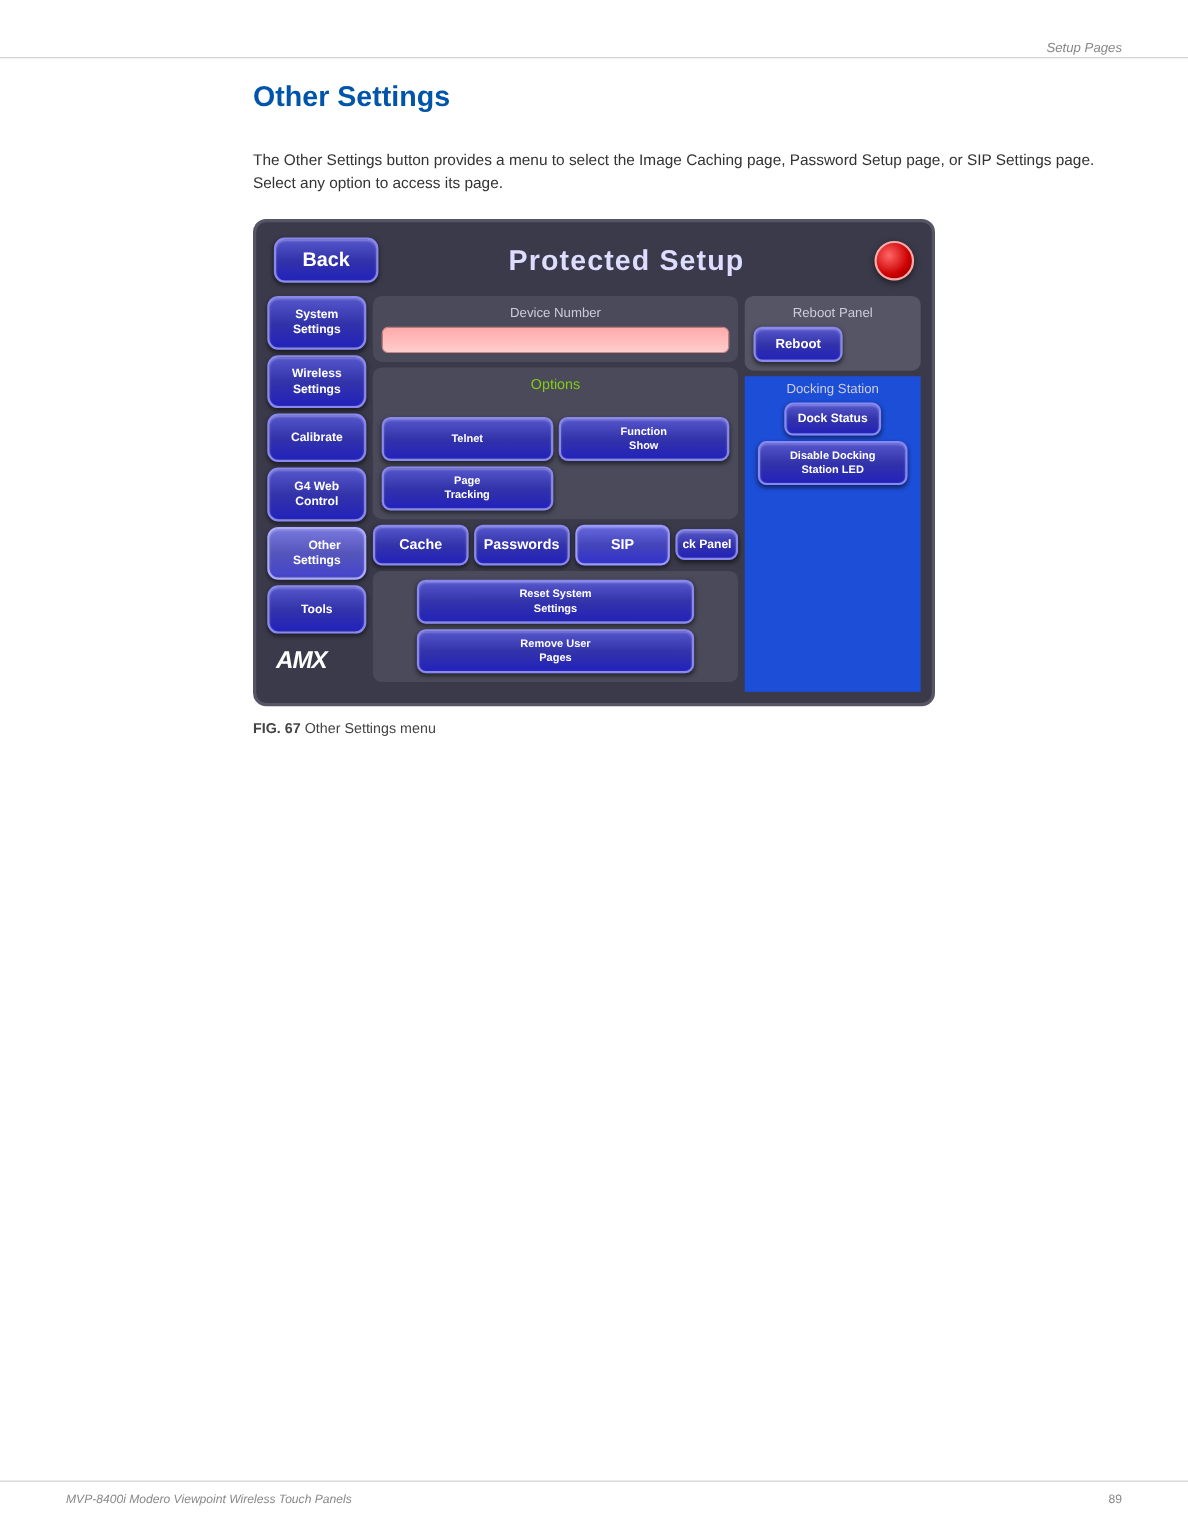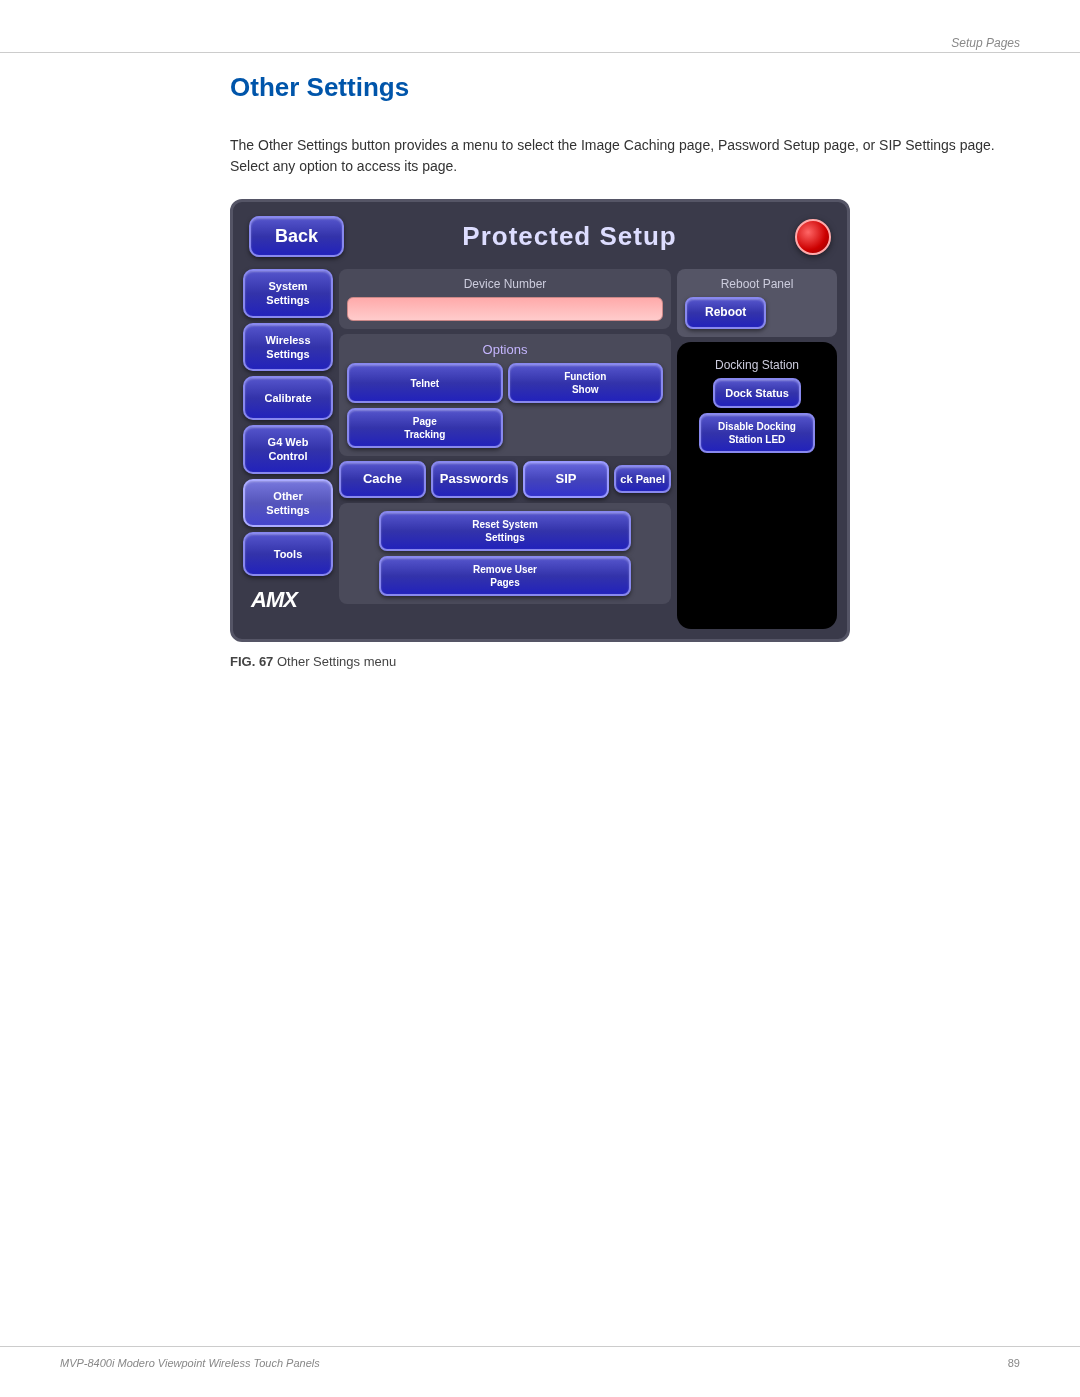--- a/index.html
+++ b/index.html
@@ -132,20 +132,21 @@
       box-shadow: inset 0 1px 2px rgba(255,255,255,0.3), 0 2px 4px rgba(0,0,0,0.5);
       min-height: 44px;
       display: flex;
       align-items: center;
       justify-content: center;
     }
 
     .nav-btn.active {
       background: linear-gradient(180deg, #7777dd 0%, #5555bb 50%, #4444cc 100%);
       border-color: #aaaaff;
+      text-align: right;
     }
 
     
     .panel-center {
       flex: 1;
       display: flex;
       flex-direction: column;
       gap: 5px;
     }
 
@@ -180,23 +181,23 @@
     }
 
     .options-section {
       background: #4a4a5a;
       border-radius: 8px;
       padding: 8px;
     }
 
     .options-label {
       font-size: 13px;
-      color: #c4b5fd;
-      text-align: center;
-      margin-bottom: 6px;
+      color: #84cc16;
+      text-align: center;
+      margin-bottom: 22px;
     }
 
     .options-grid {
       display: grid;
       grid-template-columns: 1fr 1fr;
       gap: 5px;
     }
 
     .small-btn {
       background: linear-gradient(180deg, #5555cc 0%, #3333aa 50%, #2222bb 100%);
@@ -247,23 +248,23 @@
     }
 
     .right-section-label {
       font-size: 12px;
       color: #ccccdd;
       text-align: center;
       margin-bottom: 6px;
     }
 
     .docking-section {
-      background: #000000;
-      border-radius: 14px;
-      padding: 16px;
+      background: #1d4ed8;
+      border-radius: 0;
+      padding: 4px;
       flex: 1;
     }
 
     
     .amx-area {
       display: flex;
       align-items: flex-start;
       height: 48px;
       padding: 6px 8px;
     }

